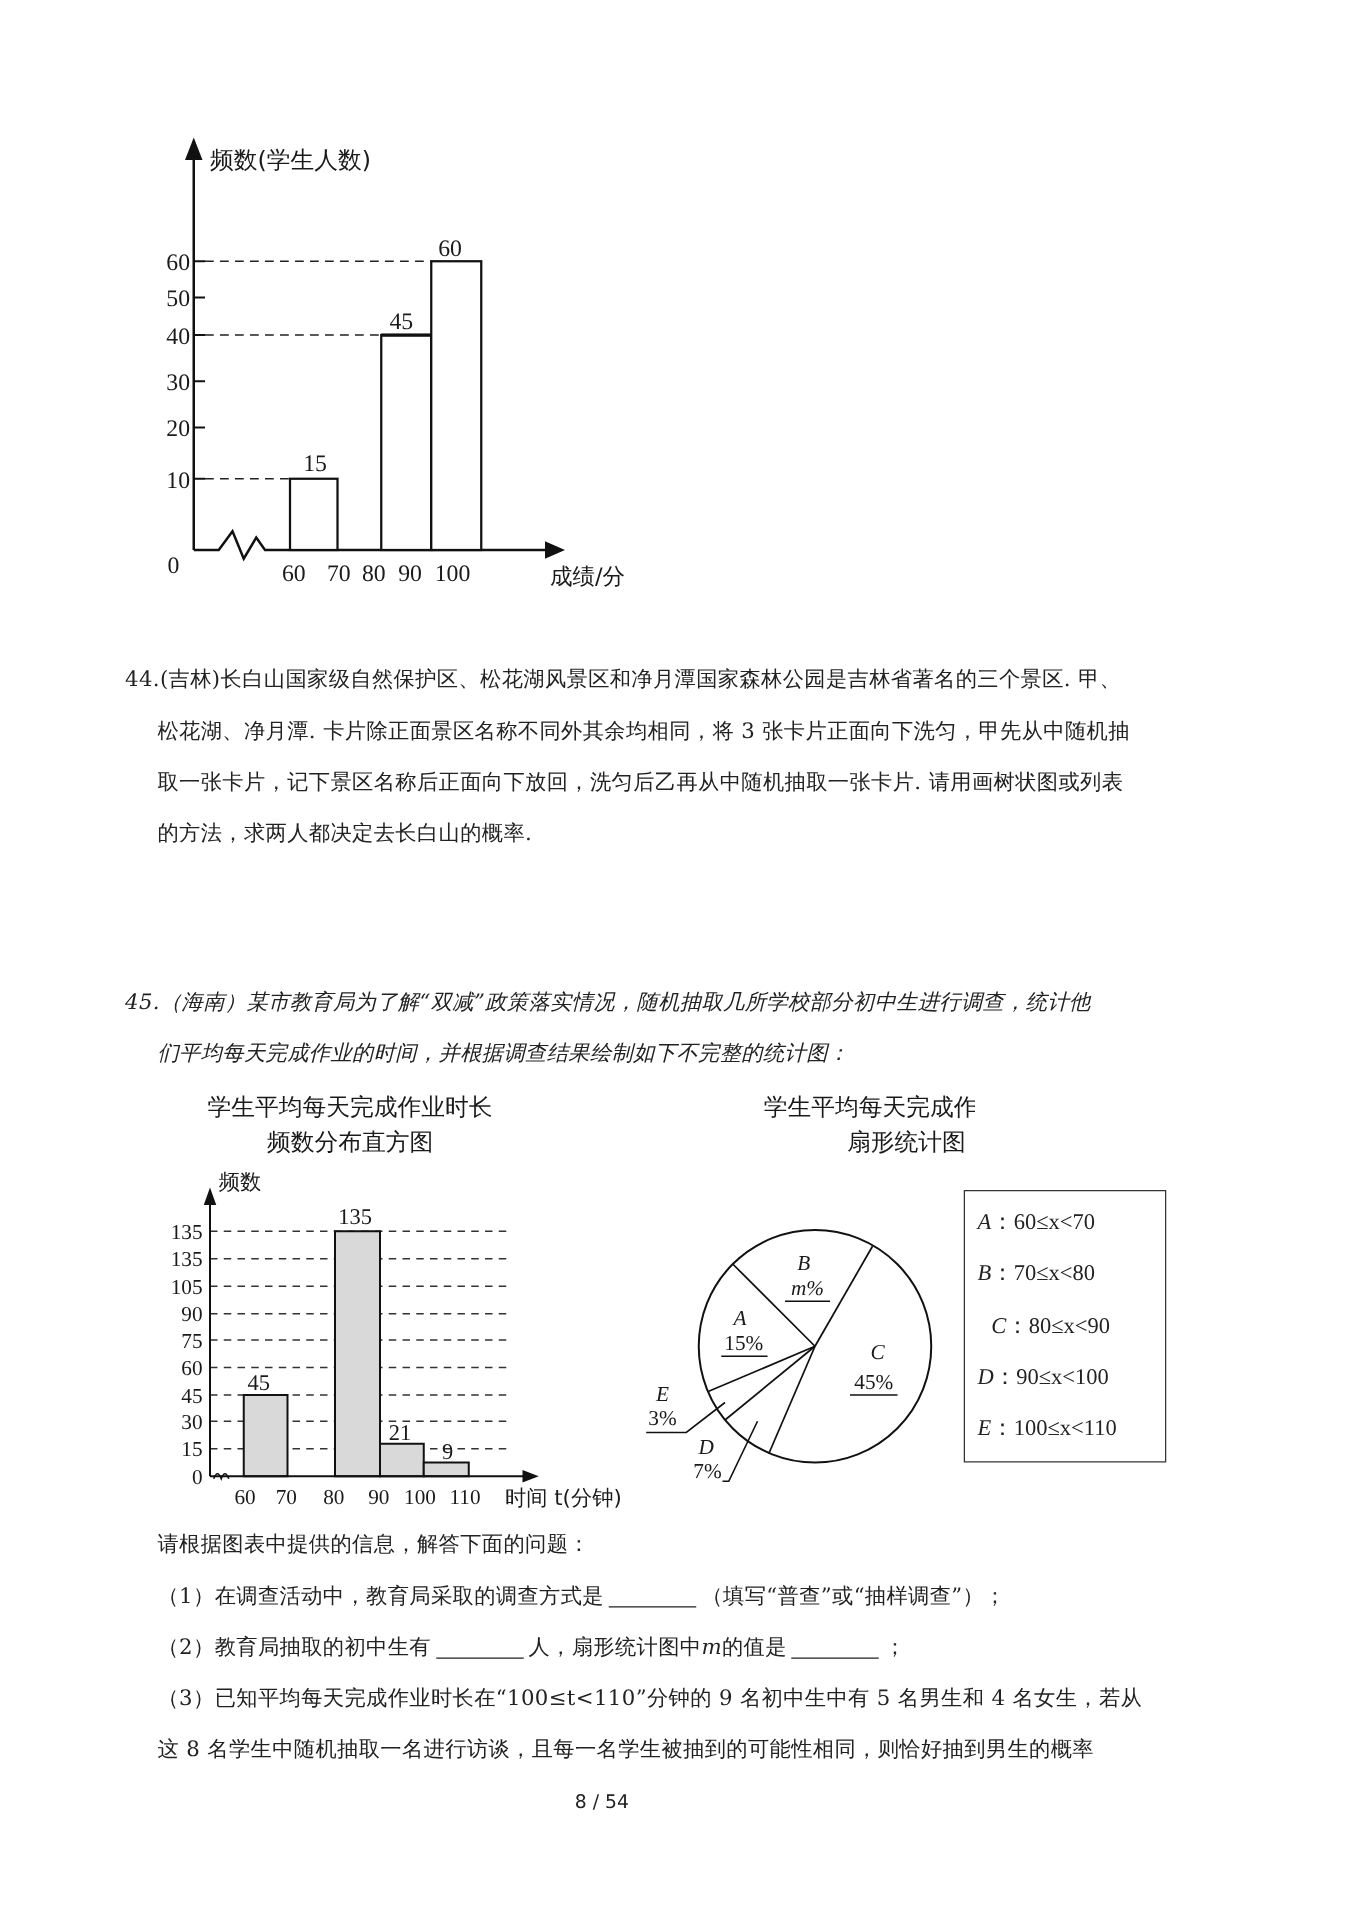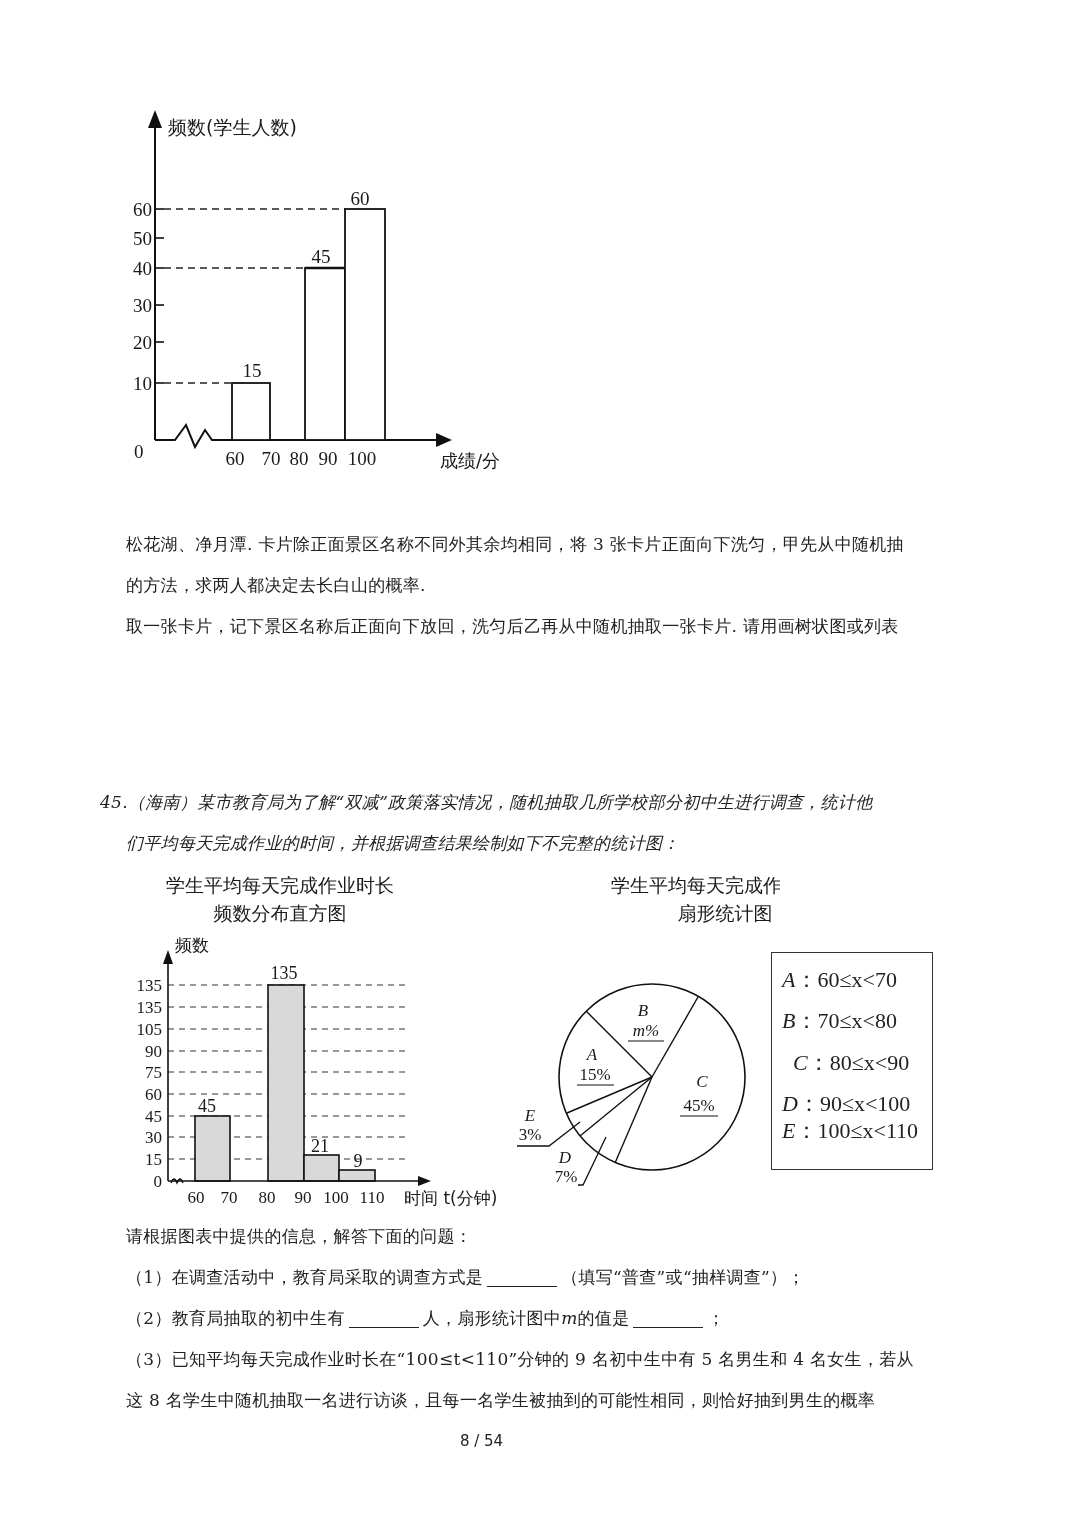--- a/index.html
+++ b/index.html
@@ -9,21 +9,21 @@
   svg text { font-family: "Liberation Serif", "DejaVu Serif", serif; fill: #1a1a1a; }
   .cjk { font-family: "DejaVu Sans", "Liberation Sans", sans-serif; }
   .para { position: absolute; left: 100px; width: 890px; font-size: 17px; line-height: 41px;
           font-family: "DejaVu Serif", "Liberation Serif", serif; color: #222; letter-spacing: 0.3px; }
   .para p { margin: 0; }
   .indent { padding-left: 26px; }
   .blank { display: inline-block; border-bottom: 1.5px solid #222; width: 70px; height: 18px; vertical-align: -4px; margin: 0 4px; }
   .page-num { position: absolute; top: 1432px; left: 0; width: 963px; text-align: center;
               font-family: "DejaVu Sans", "Liberation Sans", sans-serif; font-size: 15px; color: #222; }
   .legend-box { position: absolute; left: 771px; top: 952px; width: 162px; height: 218px; border: 1.5px solid #333; box-sizing: border-box; }
-  .legend-item { position: absolute; left: 10px; font-family: "Liberation Serif", "DejaVu Serif", serif; font-size: 22px; color: #222; white-space: nowrap; }
+  .legend-item { position: absolute; left: 10px; font-family: "Liberation Serif", "DejaVu Serif", serif; font-size: 18px; color: #222; white-space: nowrap; }
   .legend-item i { font-style: italic; }
 </style>
 </head>
 <body>
 
 <svg class="abs" style="left:0;top:0" width="1080" height="500" viewBox="0 0 1080 500">
 
   <line x1="155" y1="440" x2="155" y2="120" stroke="#111" stroke-width="2"></line>
   <polygon points="148,128 155,110 162,128" fill="#111"></polygon>
 
@@ -73,23 +73,24 @@
     <text x="252" y="377">15</text>
     <text x="321" y="263">45</text>
     <text x="360" y="205">60</text>
   </g>
 
   <text class="cjk" x="168" y="134" font-size="19">频数(学生人数)</text>
   <text class="cjk" x="440" y="467" font-size="18">成绩/分</text>
 </svg>
 
 <div class="para" style="top:524px;">
+  <p>44.(吉林)长白山国家级自然保护区、松花湖风景区和净月潭国家森林公园是吉林省著名的三个景区. 甲、</p>
   <p class="indent">松花湖、净月潭. 卡片除正面景区名称不同外其余均相同，将 3 张卡片正面向下洗匀，甲先从中随机抽</p>
+  <p class="indent">取一张卡片，记下景区名称后正面向下放回，洗匀后乙再从中随机抽取一张卡片. 请用画树状图或列表</p>
   <p class="indent">的方法，求两人都决定去长白山的概率.</p>
-  <p class="indent">取一张卡片，记下景区名称后正面向下放回，洗匀后乙再从中随机抽取一张卡片. 请用画树状图或列表</p>
 </div>
 
 <div class="para" style="top:782px;font-style:italic;">
   <p>45.（海南）某市教育局为了解“双减”政策落实情况，随机抽取几所学校部分初中生进行调查，统计他</p>
   <p class="indent">们平均每天完成作业的时间，并根据调查结果绘制如下不完整的统计图：</p>
 </div>
 
 <svg class="abs" style="left:0;top:860px" width="520" height="360" viewBox="0 860 520 360">
   <text class="cjk" x="280" y="892" font-size="19" text-anchor="middle">学生平均每天完成作业时长</text>
   <text class="cjk" x="280" y="920" font-size="19" text-anchor="middle">频数分布直方图</text>
@@ -189,21 +190,21 @@
     <line x1="628" y1="1041" x2="664" y2="1041"></line>
     <line x1="680" y1="1116" x2="718" y2="1116"></line>
   </g>
 </svg>
 
 <div class="legend-box">
   <div class="legend-item" style="top:12px;"><i>A</i><span>：60≤x&lt;70</span></div>
   <div class="legend-item" style="top:53px;"><i>B</i><span>：70≤x&lt;80</span></div>
   <div class="legend-item" style="top:95px;margin-left:11px;"><i>C</i><span>：80≤x&lt;90</span></div>
   <div class="legend-item" style="top:136px;"><i>D</i><span>：90≤x&lt;100</span></div>
-  <div class="legend-item" style="top:163px;"><i>E</i><span>：100≤x&lt;110</span></div>
+  <div class="legend-item" style="top:177px;"><i>E</i><span>：100≤x&lt;110</span></div>
 </div>
 
 <div class="para" style="top:1216px;">
   <p class="indent">请根据图表中提供的信息，解答下面的问题：</p>
   <p class="indent">
     <span>（1）在调查活动中，教育局采取的调查方式是</span><span class="blank"></span><span>（填写“普查”或“抽样调查”）；</span>
   </p>
   <p class="indent">
     <span>（2）教育局抽取的初中生有</span><span class="blank"></span><span>人，扇形统计图中</span><i>m</i><span>的值是</span><span class="blank"></span><span>；</span>
   </p>

